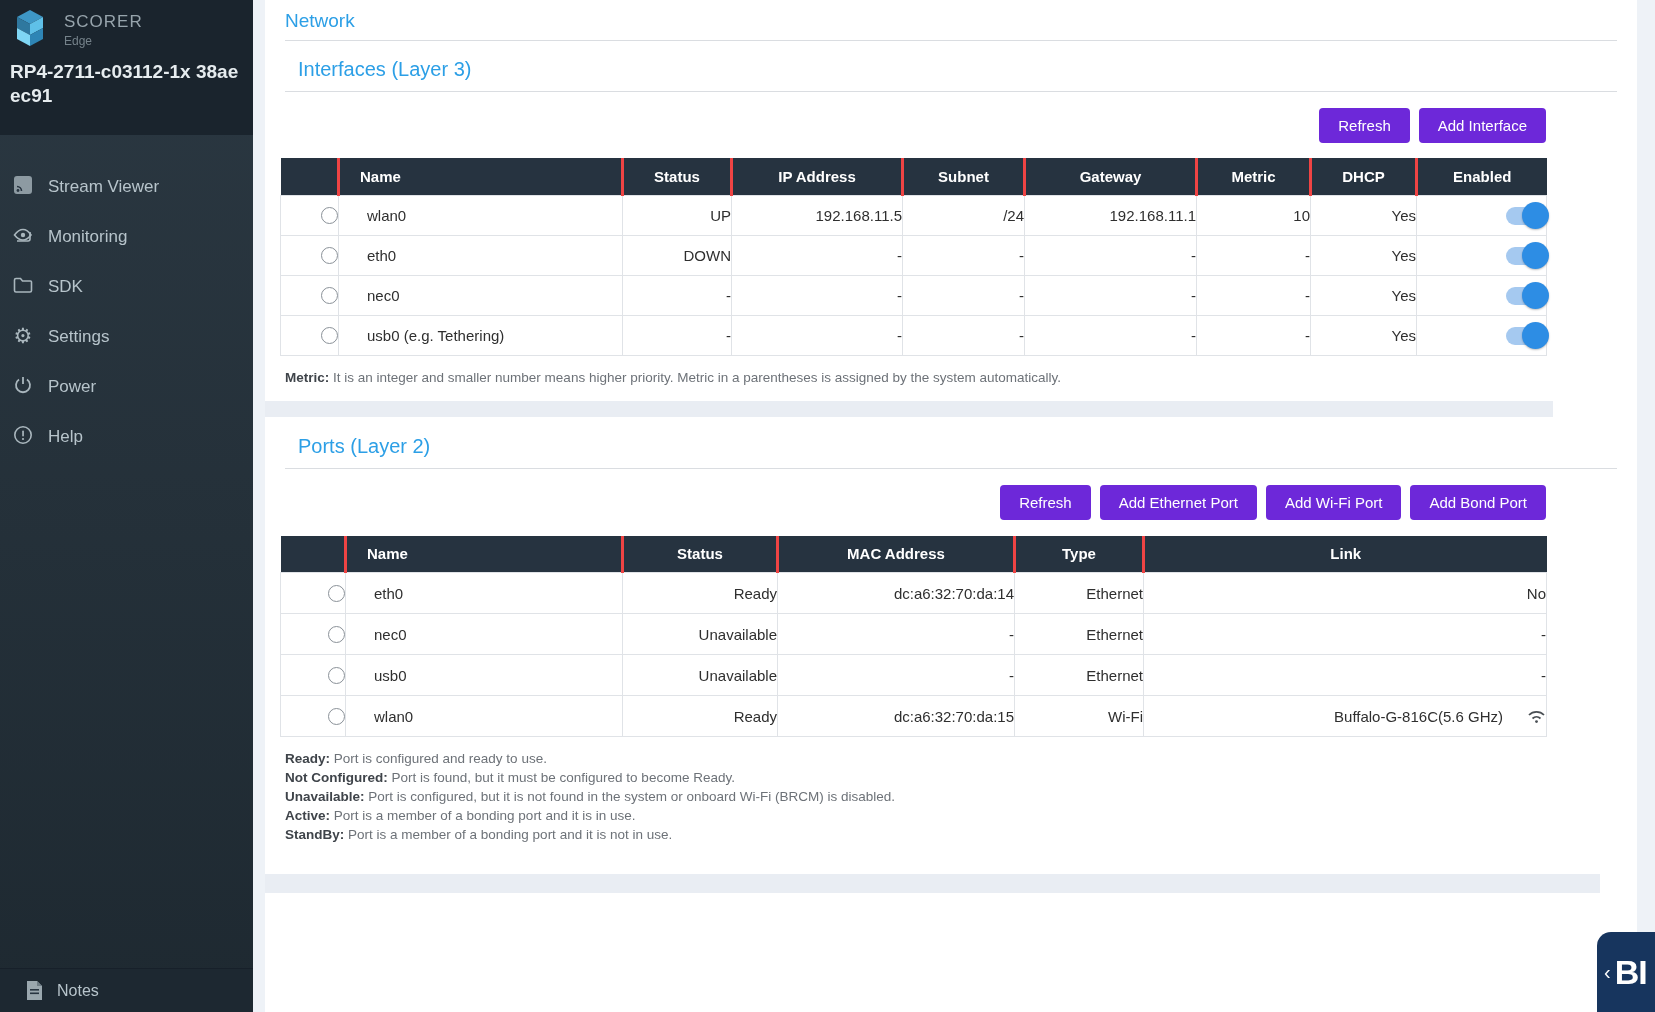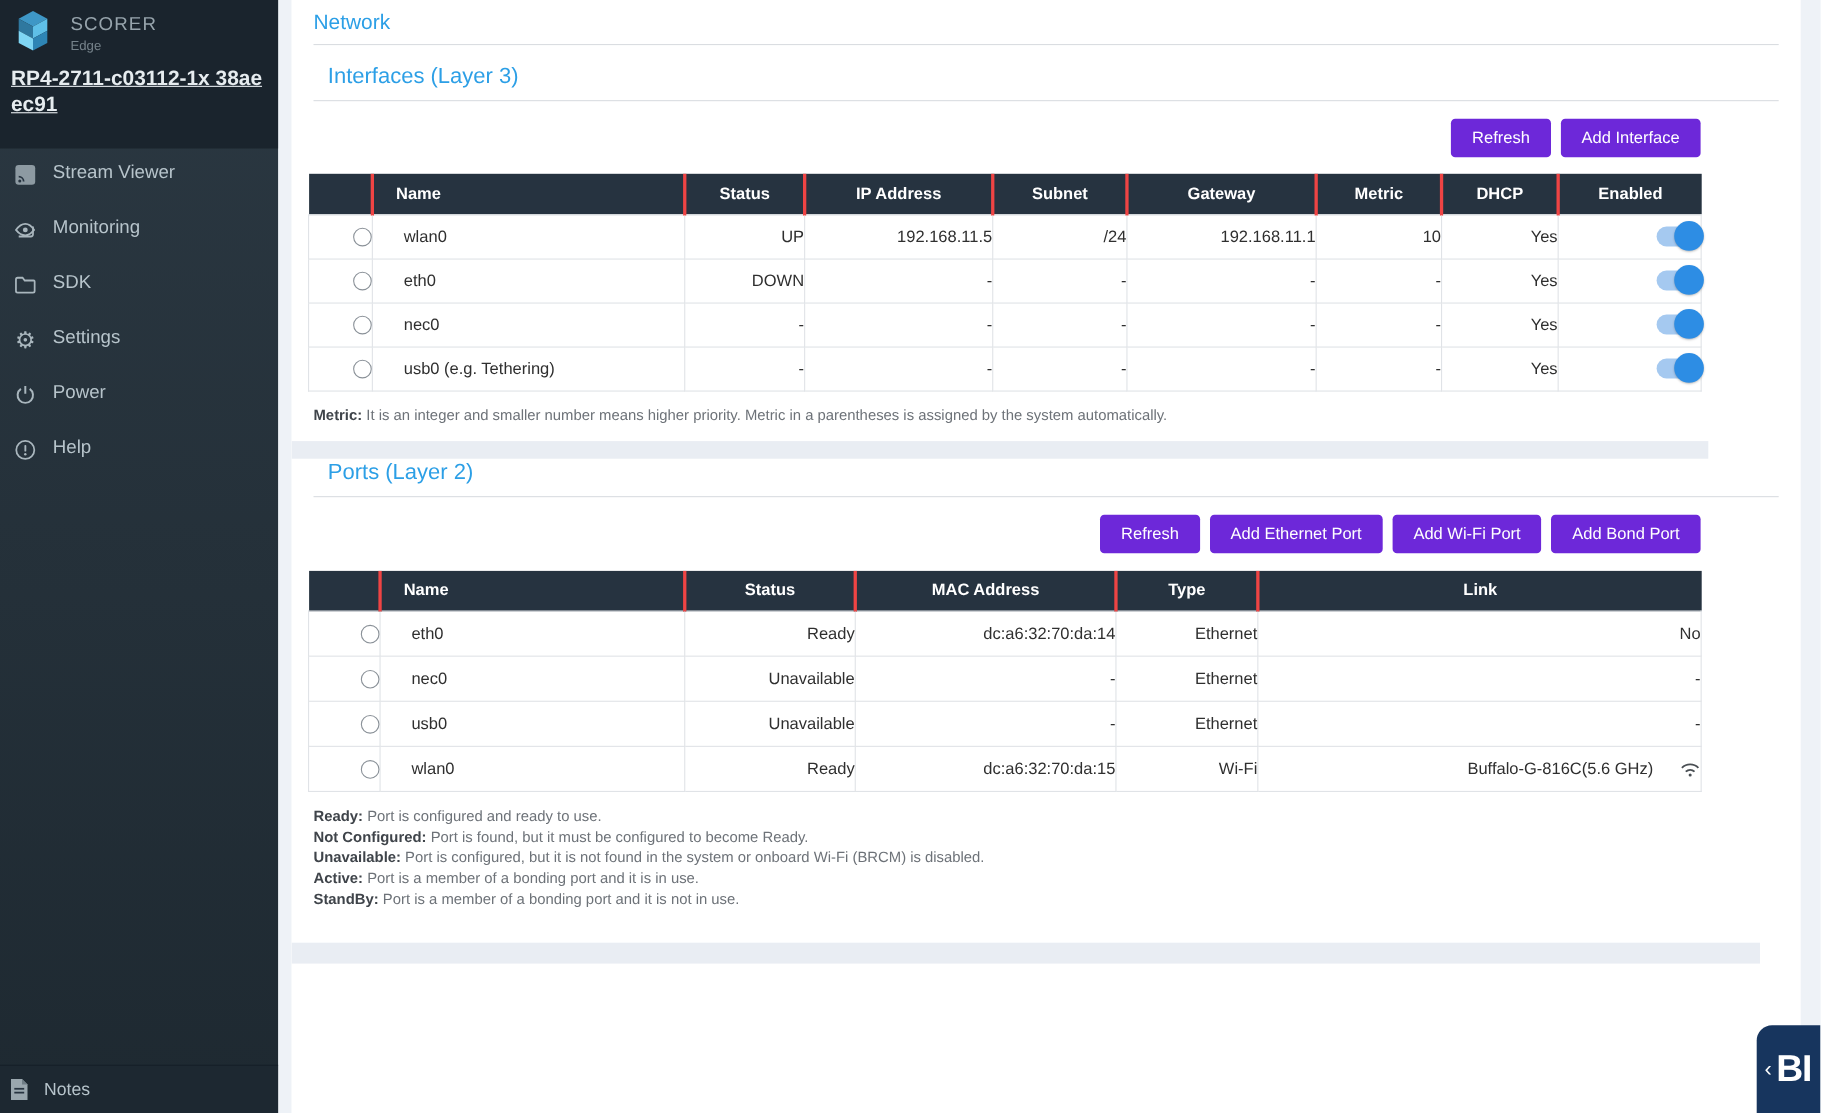--- a/index.html
+++ b/index.html
@@ -7,44 +7,44 @@
   body { font-family:"Liberation Sans","DejaVu Sans",sans-serif; background:#eef2f7; }
   .page { width:1655px; height:1012px; display:flex; position:relative; }
 
   
   .sidebar { width:253px; height:100%; background:linear-gradient(#2b3842,#1e2931); flex:0 0 253px; position:relative; }
   .side-top { height:135px; background:#1a242d; padding:8px 10px; }
   .brand-row { display:flex; align-items:flex-start; }
   .brand-text { margin-left:14px; padding-top:4px; }
   .brand-name { color:#97a4ac; font-size:17px; letter-spacing:1px; }
   .brand-sub { color:#75828a; font-size:12px; margin-top:2px; }
-  .device-id { color:#e6ecef; font-weight:bold; font-size:19px; line-height:1.25; margin-top:10px; word-break:break-all;text-decoration:underline; }
+  .device-id { color:#e6ecef; font-weight:bold; font-size:19px; line-height:1.25; margin-top:10px; word-break:break-all; }
   .menu { padding-top:12px; }
-  .menu-item { display:flex; align-items:flex-start; height:50px; padding-left:11px; color:#b7c4cb; font-size:17px; cursor:pointer; }
+  .menu-item { display:flex; align-items:flex-end; height:50px; padding-left:11px; color:#b7c4cb; font-size:17px; cursor:pointer; }
   .menu-item .mi-icon { width:24px; height:24px; display:flex; align-items:center; justify-content:center; margin-right:13px; }
-  .notes-bar { position:absolute; left:0; right:0; bottom:0; height:44px; background:#1d2831; display:flex; align-items:center; padding-left:5px; color:#b7c4cb; font-size:16px; border-top:1px solid #17202a; cursor:pointer; }
+  .notes-bar { position:absolute; left:0; right:0; bottom:0; height:44px; background:#1d2831; display:flex; align-items:center; padding-left:22px; color:#b7c4cb; font-size:16px; border-top:1px solid #17202a; cursor:pointer; }
   .notes-bar .mi-icon { width:24px; height:24px; margin-right:11px; display:flex; align-items:center; justify-content:center; }
   .gear-glyph { font-size:21px; color:#a9b6bd; line-height:1; }
 
   
   .main { flex:1; position:relative; background:#eef2f7; }
   .card { position:absolute; left:12px; right:18px; top:0; bottom:0; background:#ffffff; overflow:hidden; }
 
   .page-header { padding:10px 20px 0 20px; }
   .page-title { color:#2c9fe6; font-size:19px; }
   .divider { height:1px; background:#dadde1; margin:0 20px; }
   .divider.top { margin-top:8px; }
 
   .tabs { height:52px; border-bottom:1px solid #e7e9ec; display:flex; align-items:stretch; }
   .tab { padding:17px 22px 0 22px; font-size:15px; color:#5a6067; cursor:pointer; position:relative; }
   .tab.active { color:#3c424a; }
   .tab.active::after { content:""; position:absolute; left:0; right:0; bottom:-1px; height:3px; background:#29b5ee; }
 
   .section-head { color:#2c9fe6; font-size:20px; margin:17px 20px 0 33px; }
-  .section-head.mt { margin-top:1px; }
+  .section-head.mt { margin-top:18px; }
   .head-rule { height:1px; background:#dadde1; margin:10px 20px 0 20px; }
 
   .toolbar { display:flex; justify-content:flex-end; gap:9px; margin:16px 91px 0 15px; }
   .toolbar.ports-toolbar { margin-top:16px; }
   .btn { background:#6d28d9; color:#ffffff; border:none; border-radius:4px; font-size:15px; font-family:inherit; height:35px; padding:0 19px; cursor:pointer; }
 
   table { border-collapse:collapse; table-layout:fixed; margin:15px 0 0 15px; font-size:15px; color:#2f2f2f; }
   table.ports { margin-top:16px; }
   thead th { background:#263340; color:#ffffff; font-weight:bold; height:37px; font-size:15px; text-align:center; border-left:3px solid #ef4444; }
   thead th:first-child { border-left:none; }

